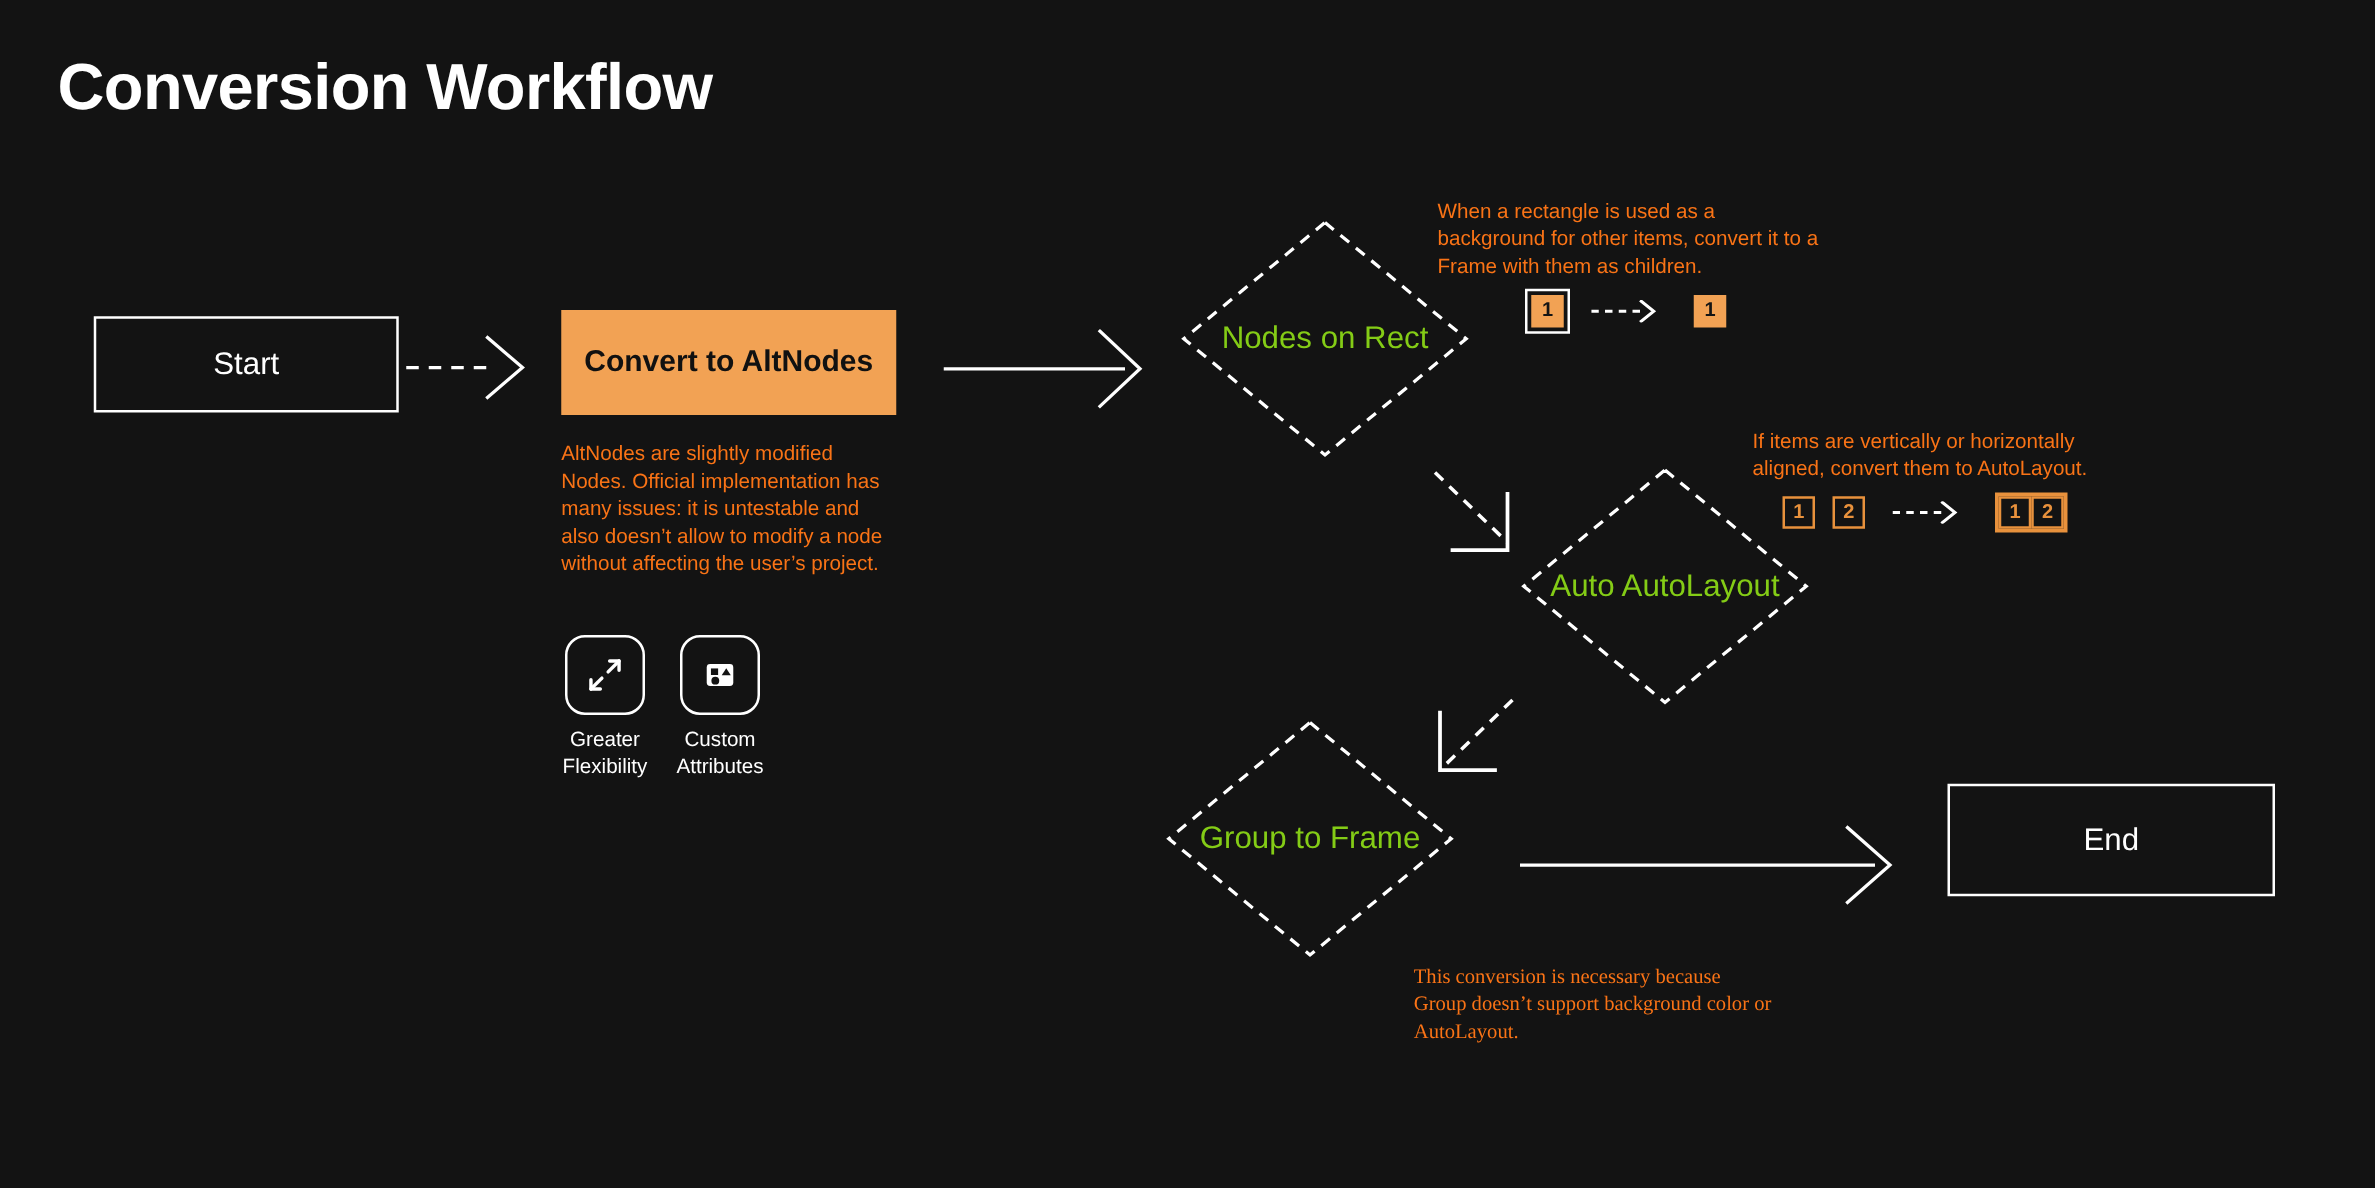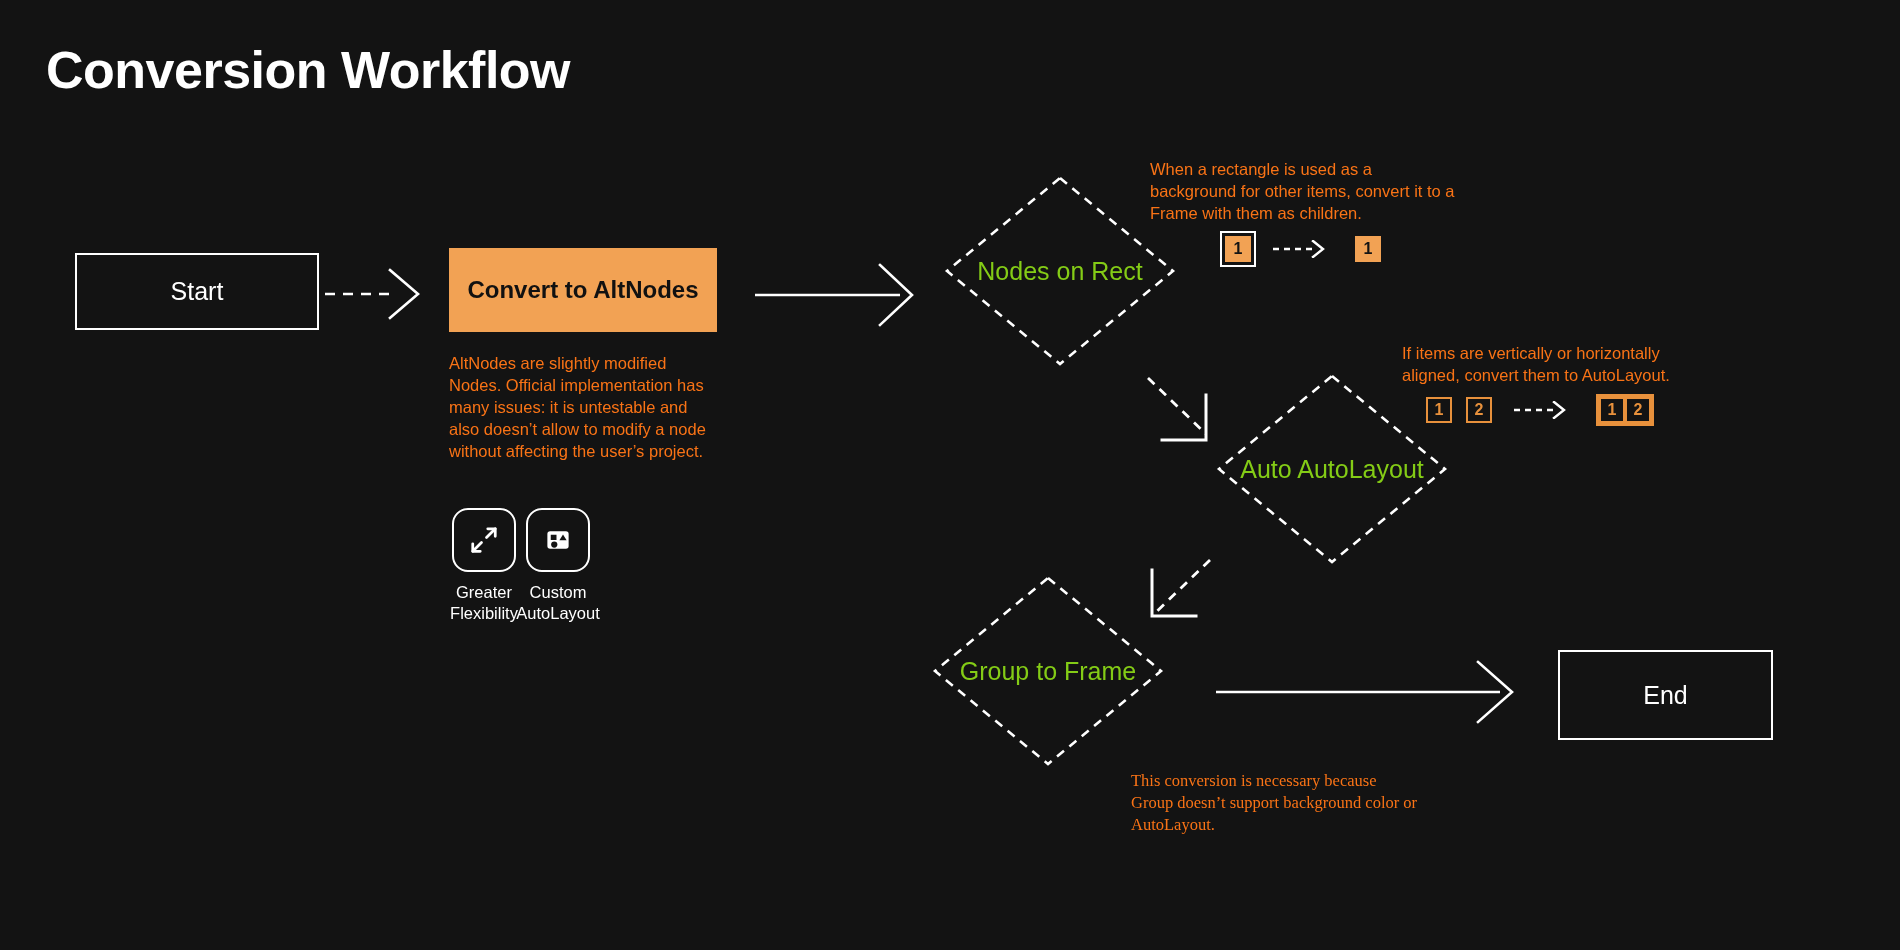--- a/index.html
+++ b/index.html
@@ -37,21 +37,21 @@
     border: 2px solid #ffffff;
     box-sizing: border-box;
     display: flex;
     align-items: center;
     justify-content: center;
     font-size: 25px;
     color: #ffffff;
     background: transparent;
   }
   #start-box { left: 47px;  top: 253px; width: 244px; height: 77px; margin-left: 28px; }
-  #end-box   { left: 1558px; top: 650px; width: 215px; height: 90px; }
+  #end-box   { left: 1558px; top: 627px; width: 262px; height: 90px; }
 
   
   .process-box {
     position: absolute;
     left: 449px;
     top: 248px;
     width: 268px;
     height: 84px;
     background: #f2a254;
     color: #111111;
@@ -97,21 +97,21 @@
   #note-rect-bg       { left: 1150px; top: 158px; width: 310px; }
   #note-aligned       { left: 1402px; top: 342px; width: 320px; }
   #note-group-support { left: 1131px; top: 770px; width: 290px; font-family: Liberation Serif, serif; }
 
   
   .features {
     position: absolute;
     left: 452px;
     top: 508px;
     display: flex;
-    gap: 10px;
+    gap: 28px;
   }
   .feature {
     width: 64px;
     display: flex;
     flex-direction: column;
     align-items: center;
   }
   .feature-icon-box {
     width: 64px;
     height: 64px;
@@ -257,21 +257,21 @@
     <div class="feature">
       <div class="feature-icon-box">
         <svg width="30" height="30" viewBox="0 0 24 24">
           <rect x="3.5" y="5" width="17" height="14" rx="2.2" fill="#ffffff"></rect>
           <rect x="6.2" y="7.8" width="4.6" height="4.2" fill="#131313"></rect>
           <path d="M16 7.6 L18.9 12.2 L13.1 12.2 Z" fill="#131313"></path>
           <circle cx="9" cy="15.6" r="2.5" fill="#131313"></circle>
         </svg>
       </div>
       <div class="feature-label">Custom
-AutoLayout</div>
+Attributes</div>
     </div>
 
   </div>
 
   <div id="diamond-nodes-on-rect" class="diamond-wrap">
     <svg class="diamond-shape" viewBox="0 0 232 192" preserveAspectRatio="none">
       <polygon points="116,3 229,96 116,189 3,96" fill="none" stroke="#ffffff" stroke-width="2.6" stroke-dasharray="9 7"></polygon>
     </svg>
     <div class="diamond-label">Nodes on Rect</div>
   </div>

